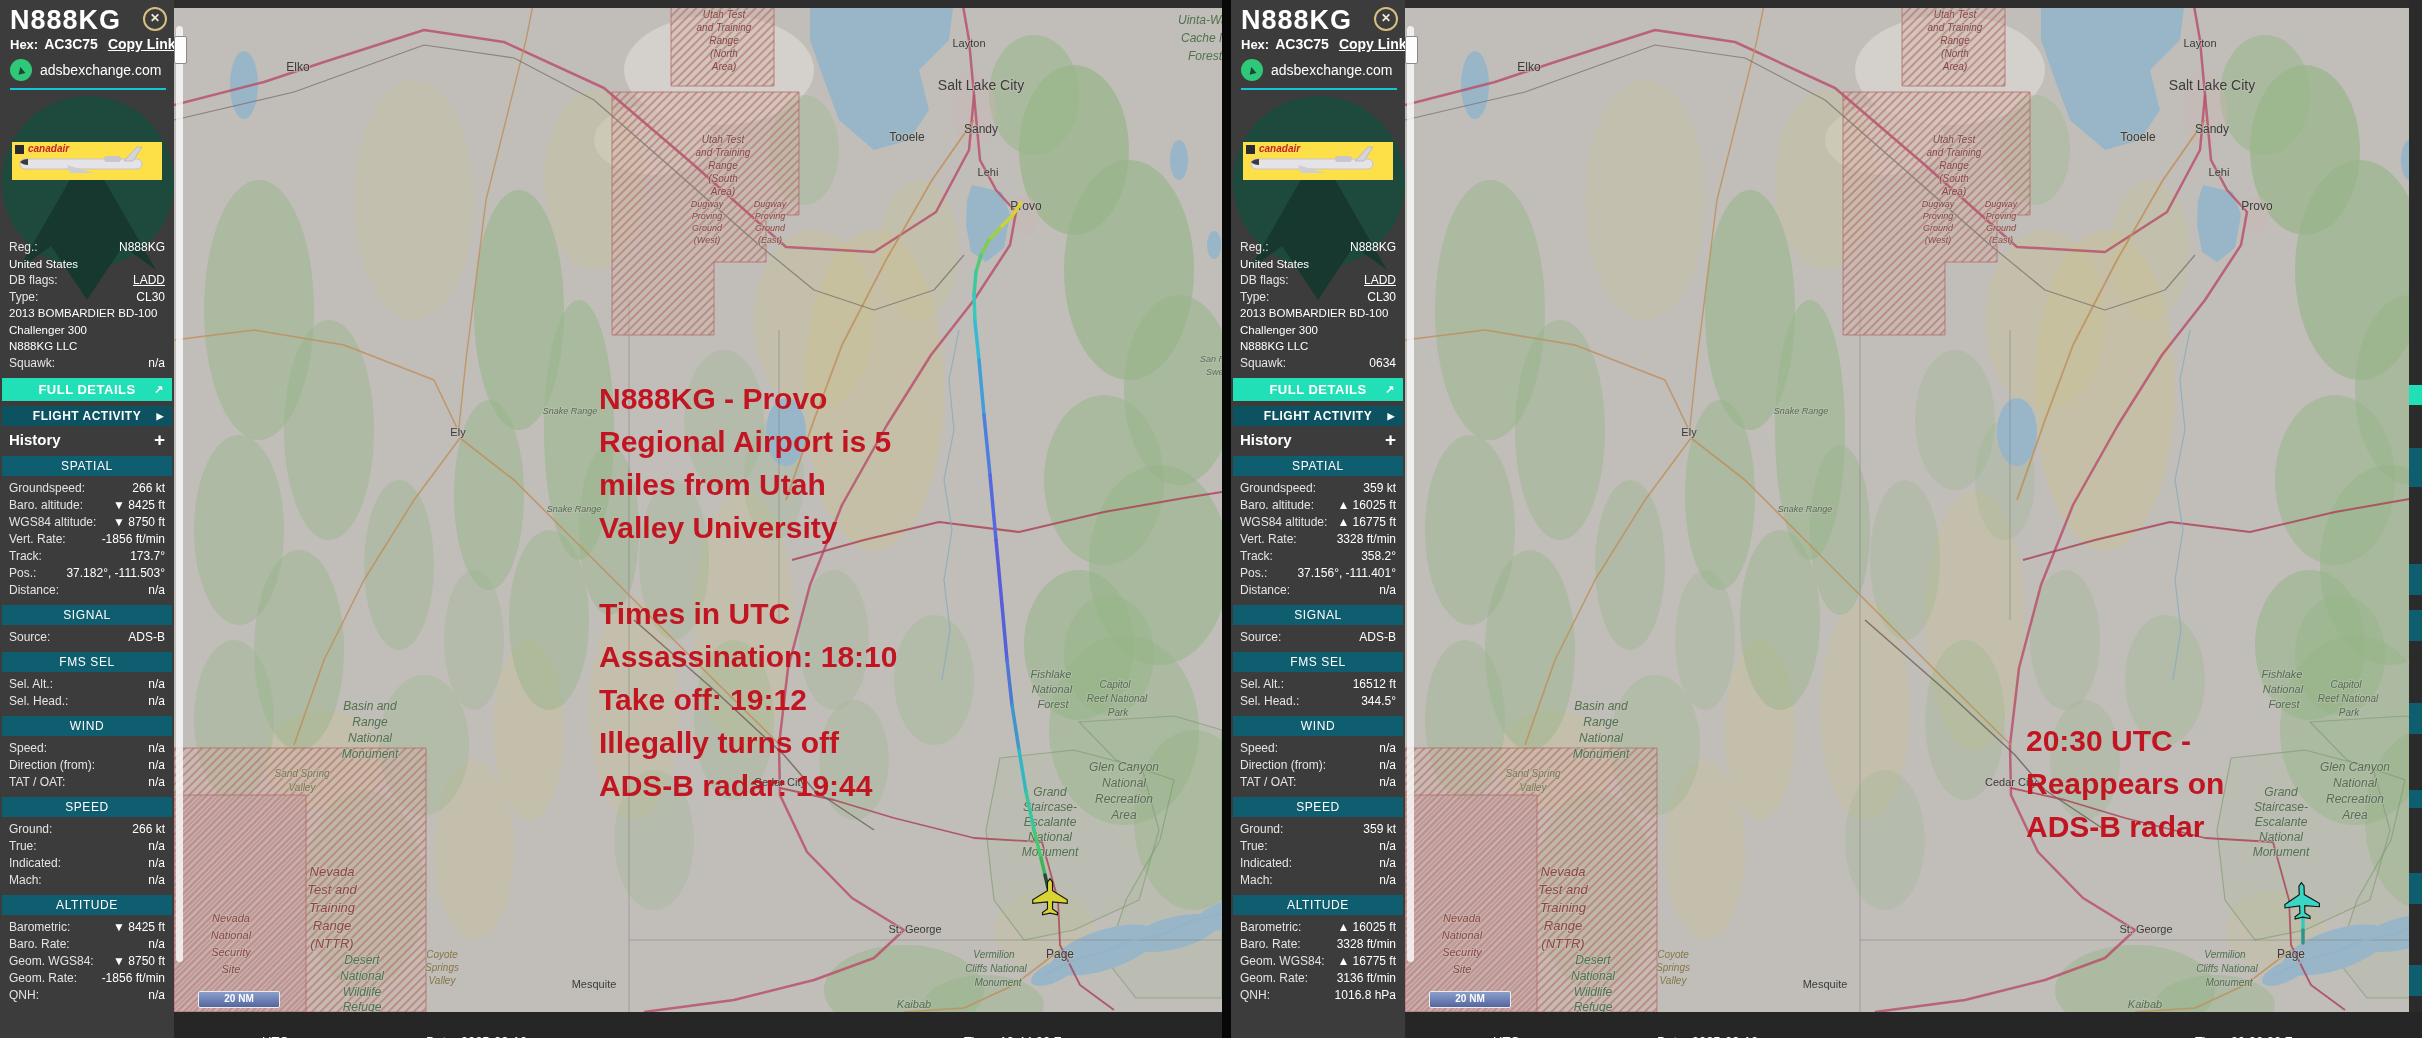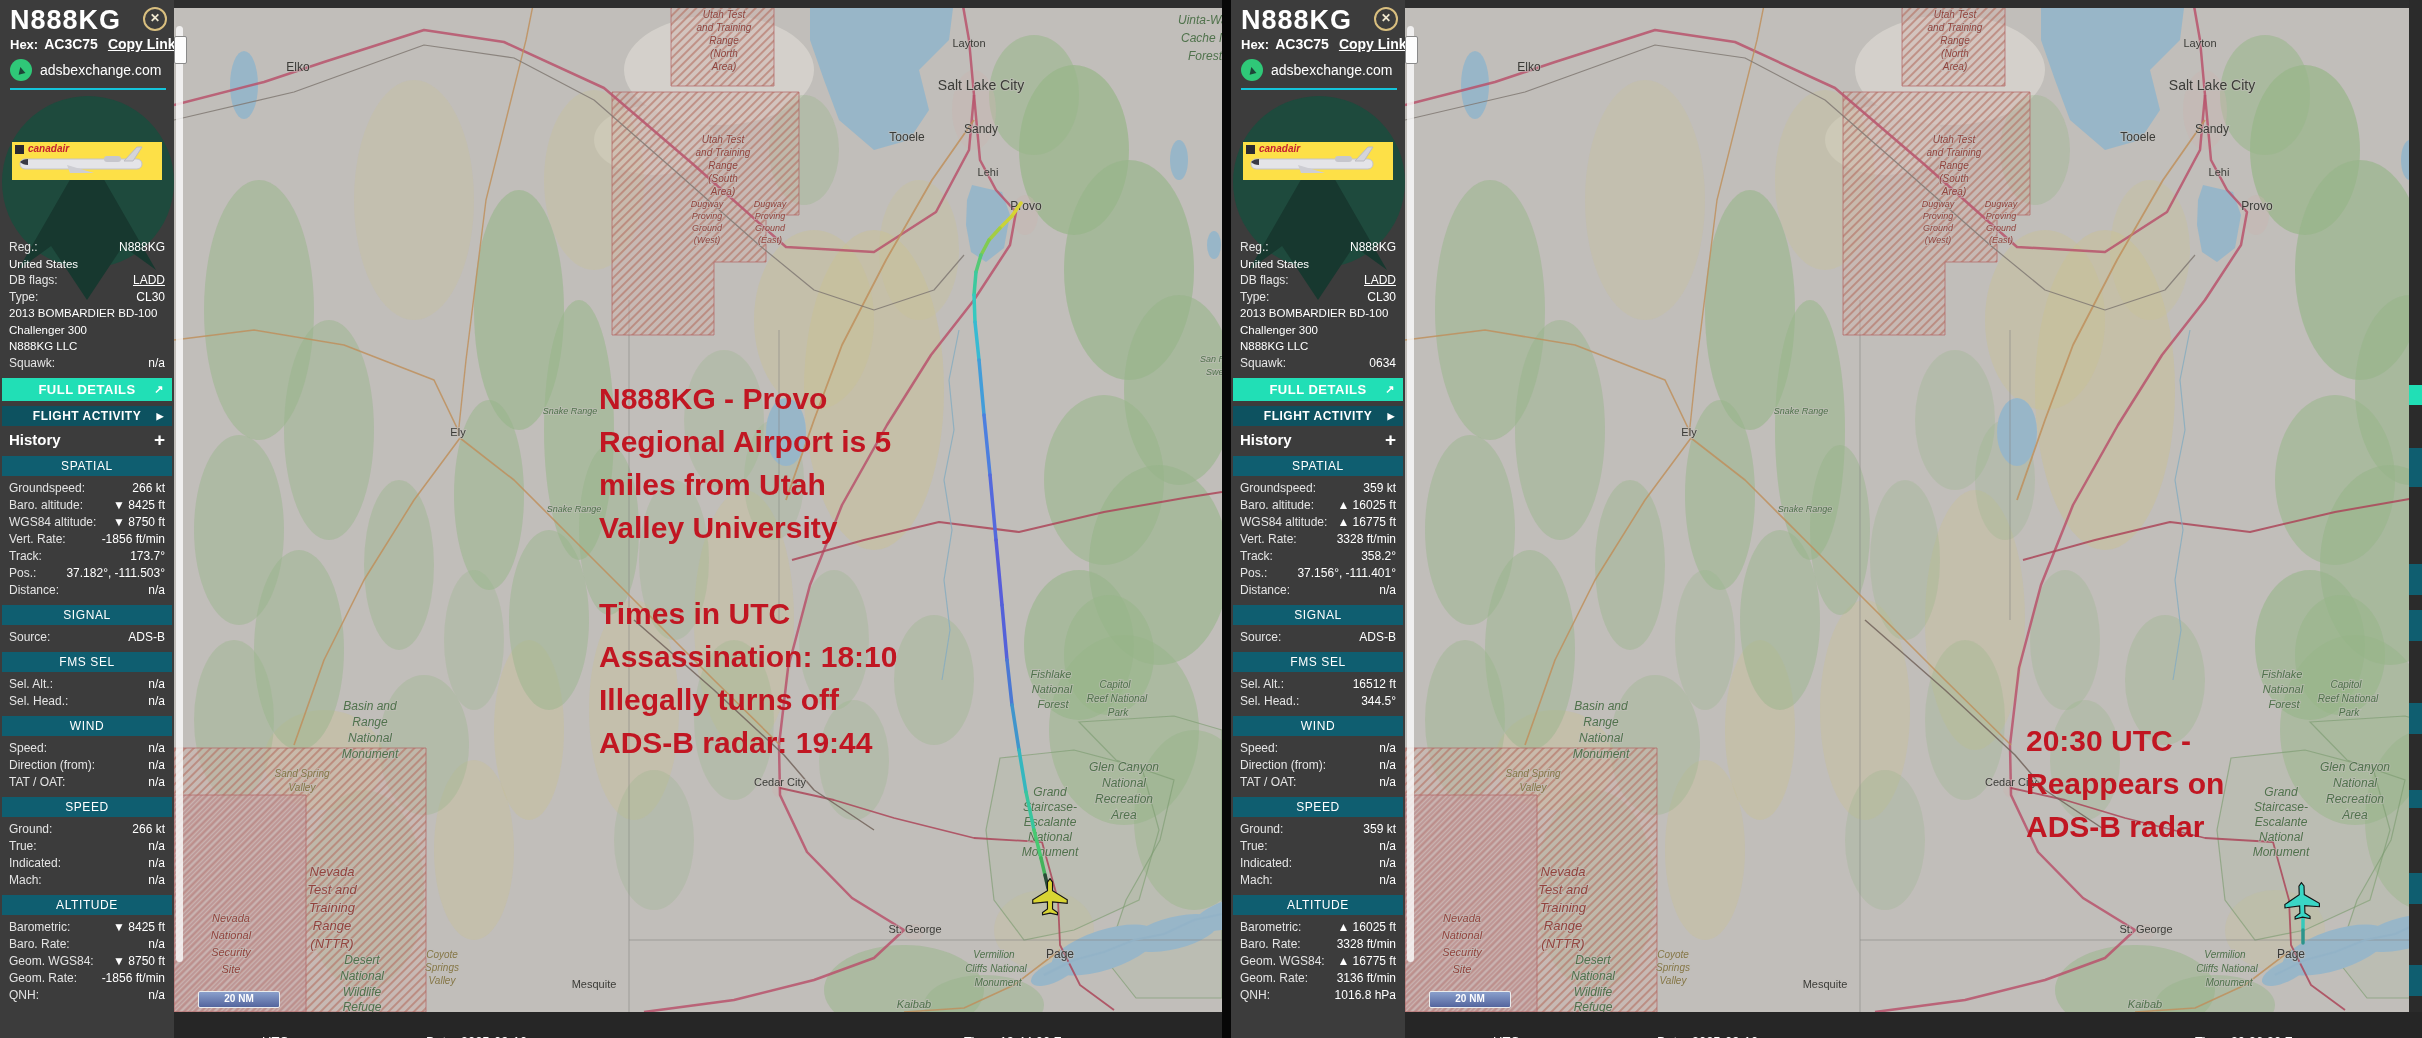--- a/index.html
+++ b/index.html
@@ -431,21 +431,21 @@
           <line x1="867" y1="858" x2="871" y2="875" stroke="#48c060" stroke-width="3.5" stroke-linecap="round"></line>
           <line x1="871" y1="875" x2="874" y2="888" stroke="#2a5038" stroke-width="3.5" stroke-linecap="round"></line>
           <path d="M 0,-16 L 2.2,-13 2.2,-5.5 15,2.5 15,5.5 2.2,4.2 2.2,10.5 6.5,13.5 6.5,15.5 0,14 -6.5,15.5 -6.5,13.5 -2.2,10.5 -2.2,4.2 -15,5.5 -15,2.5 -2.2,-5.5 -2.2,-13 Z" fill="#e8e435" stroke="#151515" stroke-width="1" transform="translate(876 897) rotate(0) scale(1.15)"></path>
           <rect x="0" y="0" width="1048" height="1012" fill="#14141c" fill-opacity="0.07" pointer-events="none"></rect>
           <rect x="0" y="0" width="1048" height="8" fill="#2e2e2e"></rect>
         </svg>
       <div class="zoom-track">
           <div class="zoom-thumb"></div>
         </div>
       <div class="scale-badge">20 NM</div>
-      <div class="annot" id="annot-0" style="left: 425px; top: 377px;"><div>N888KG - Provo</div><div>Regional Airport is 5</div><div>miles from Utah</div><div>Valley University</div><div>&nbsp;</div><div>Times in UTC</div><div>Assassination: 18:10</div><div>Illegally turns off</div><div>ADS-B radar: 19:44</div></div>
+      <div class="annot" id="annot-0" style="left: 425px; top: 377px;"><div>N888KG - Provo</div><div>Regional Airport is 5</div><div>miles from Utah</div><div>Valley University</div><div>&nbsp;</div><div>Times in UTC</div><div>Assassination: 18:10</div><div>Take off: 19:12</div><div>Illegally turns off</div><div>ADS-B radar: 19:44</div></div>
     </div>
     <div class="statusbar">
       <span class="sb-utc">UTC</span>
       <span class="sb-date">Date: 2025-09-10</span>
       <span class="sb-time">Time: 19:44:00 Z</span>
     </div>
   </div>
 </div>
 
 <div class="panel-gap"></div>

